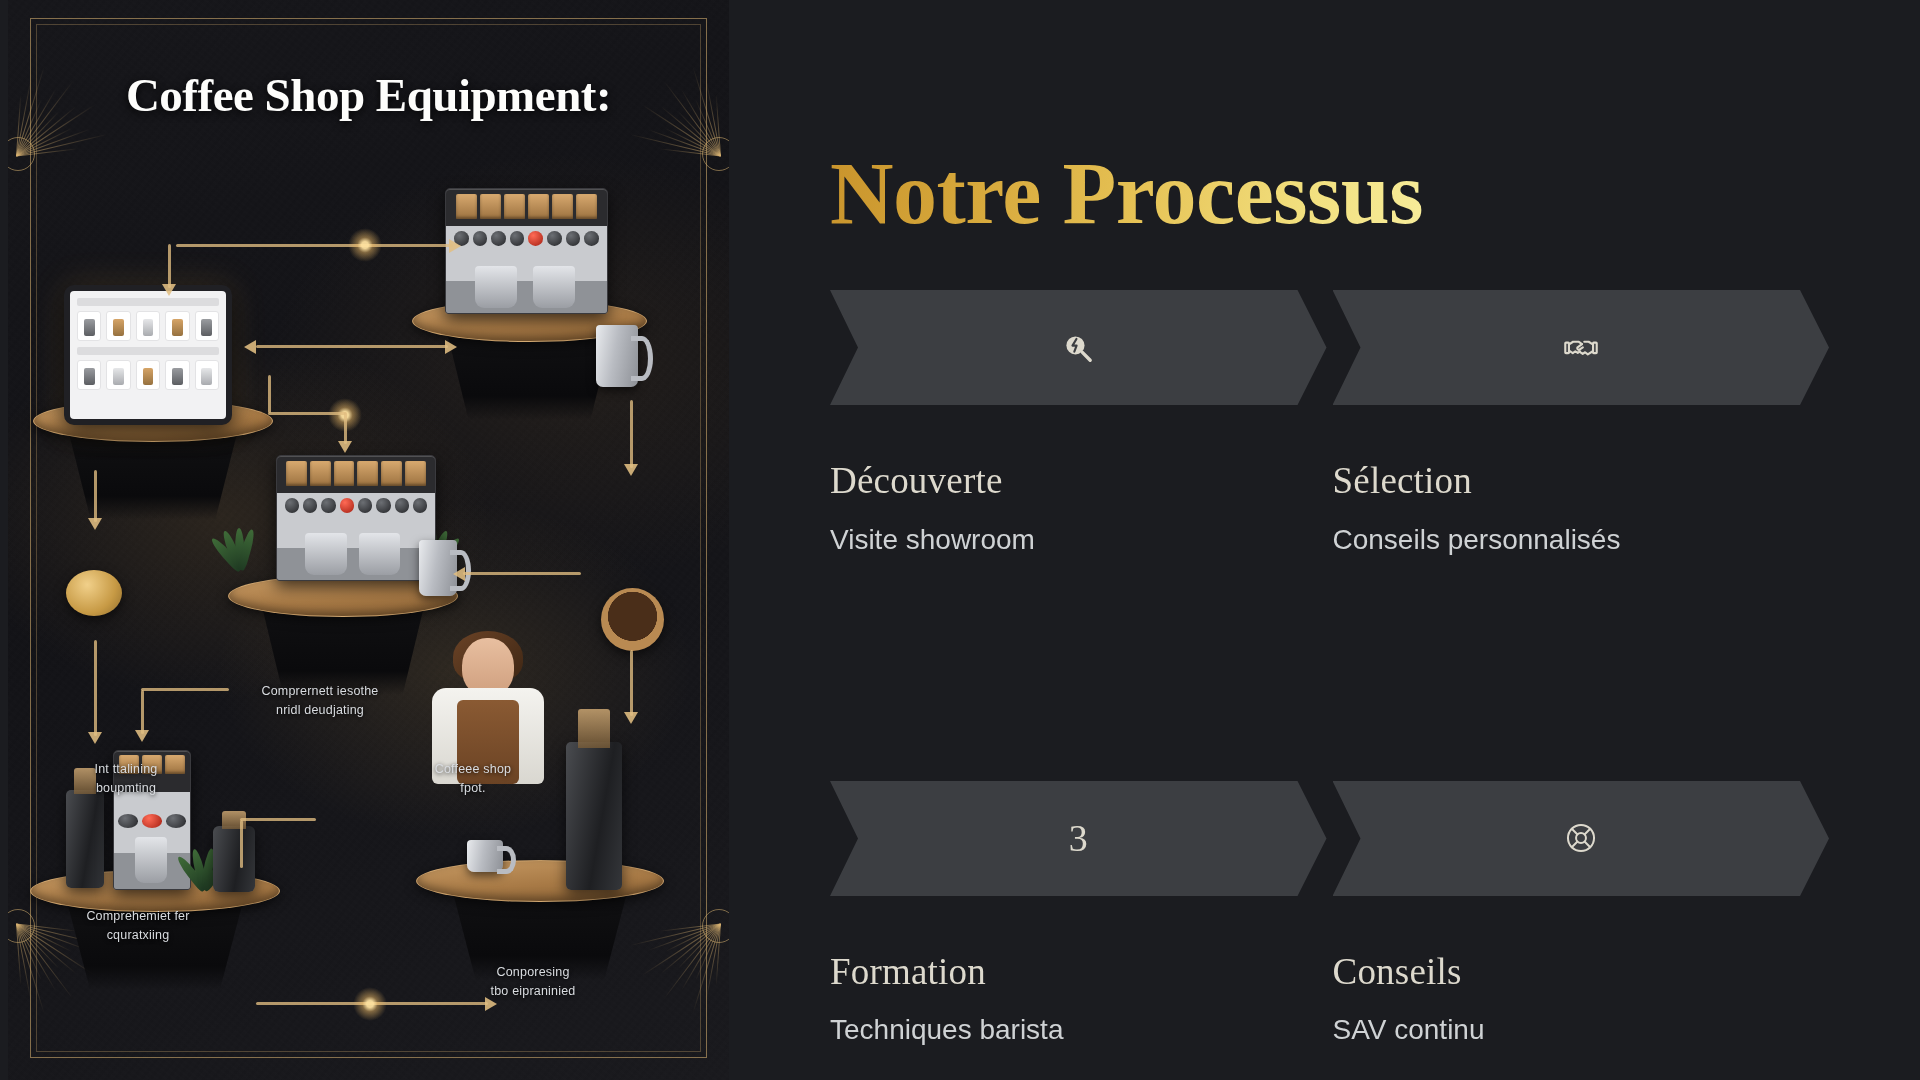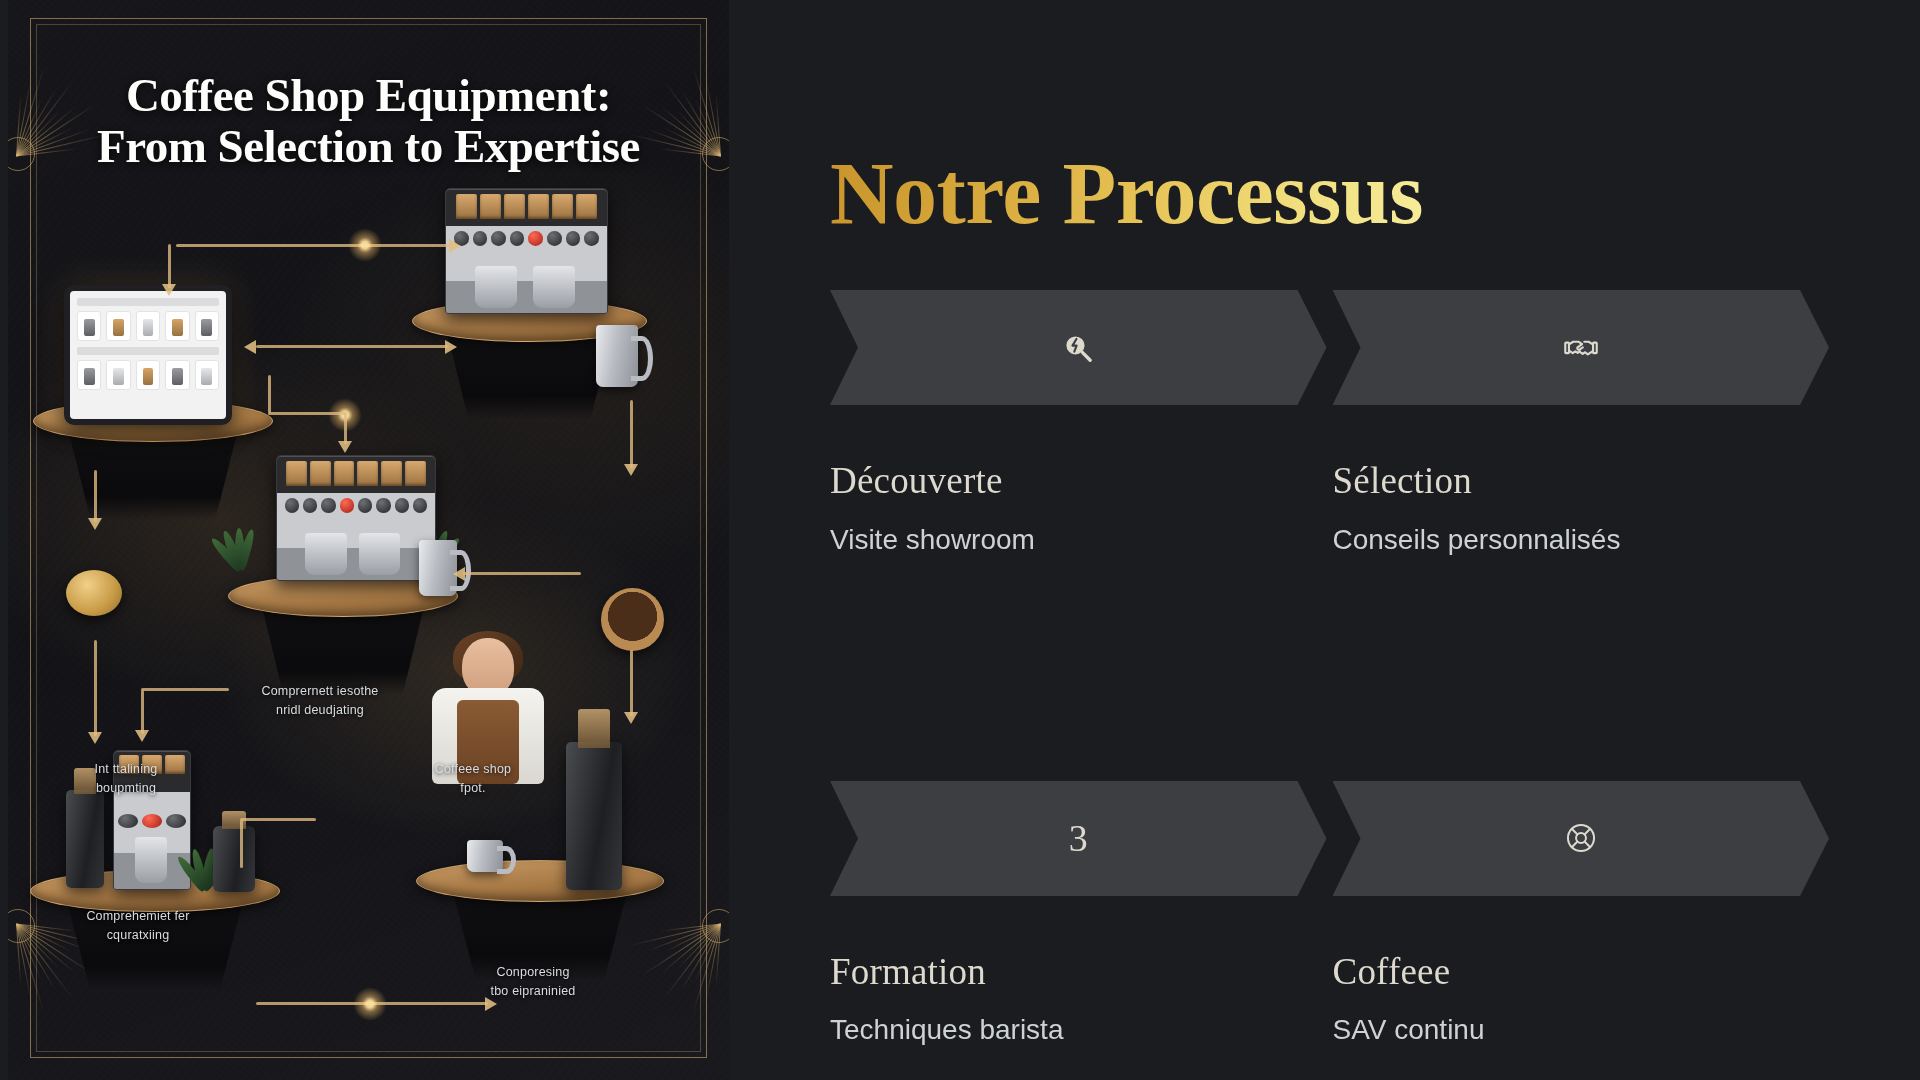--- a/index.html
+++ b/index.html
@@ -348,21 +348,20 @@
         <i style="transform: rotate(56.8deg); height: 94px;"></i>
         <i style="transform: rotate(63.4deg); height: 62px;"></i>
         <i style="transform: rotate(70deg); height: 78px;"></i>
         <i style="transform: rotate(76.6deg); height: 94px;"></i>
         <i style="transform: rotate(83.2deg); height: 62px;"></i>
         <div class="sb-ring" style="left: -15px; bottom: -15px;"></div>
       </div>
 
     <div class="img-title">
       <div>Coffee Shop Equipment:</div>
-      <div>From Selection to Expertise</div>
     </div>
 
     <div class="pedestal" style="left:404px; top:300px; width:235px; height:140px;">
       <div class="ped-body"></div>
       <div class="ped-top"></div>
     </div>
     <div class="machine" style="left:437px; top:188px; width:163px; height:126px;">
       <div class="cuprow">
         <span></span>
           <span></span>
@@ -618,19 +617,19 @@
             <svg viewBox="0 0 24 24" fill="none" stroke="currentColor" stroke-width="1.4" stroke-linecap="round" stroke-linejoin="round">
               <circle cx="12" cy="12" r="9.2"></circle>
               <circle cx="12" cy="12" r="3.5"></circle>
               <line x1="5.5" y1="5.5" x2="9.5" y2="9.5"></line>
               <line x1="14.5" y1="14.5" x2="18.5" y2="18.5"></line>
               <line x1="18.5" y1="5.5" x2="14.5" y2="9.5"></line>
               <line x1="9.5" y1="14.5" x2="5.5" y2="18.5"></line>
             </svg>
           </span>
         </div>
-        <div class="step-title">Coffeee</div>
+        <div class="step-title">Conseils</div>
         <div class="step-desc">SAV continu</div>
       </div>
 
     </div>
   </div>
 </div>
 
 </body></html>

